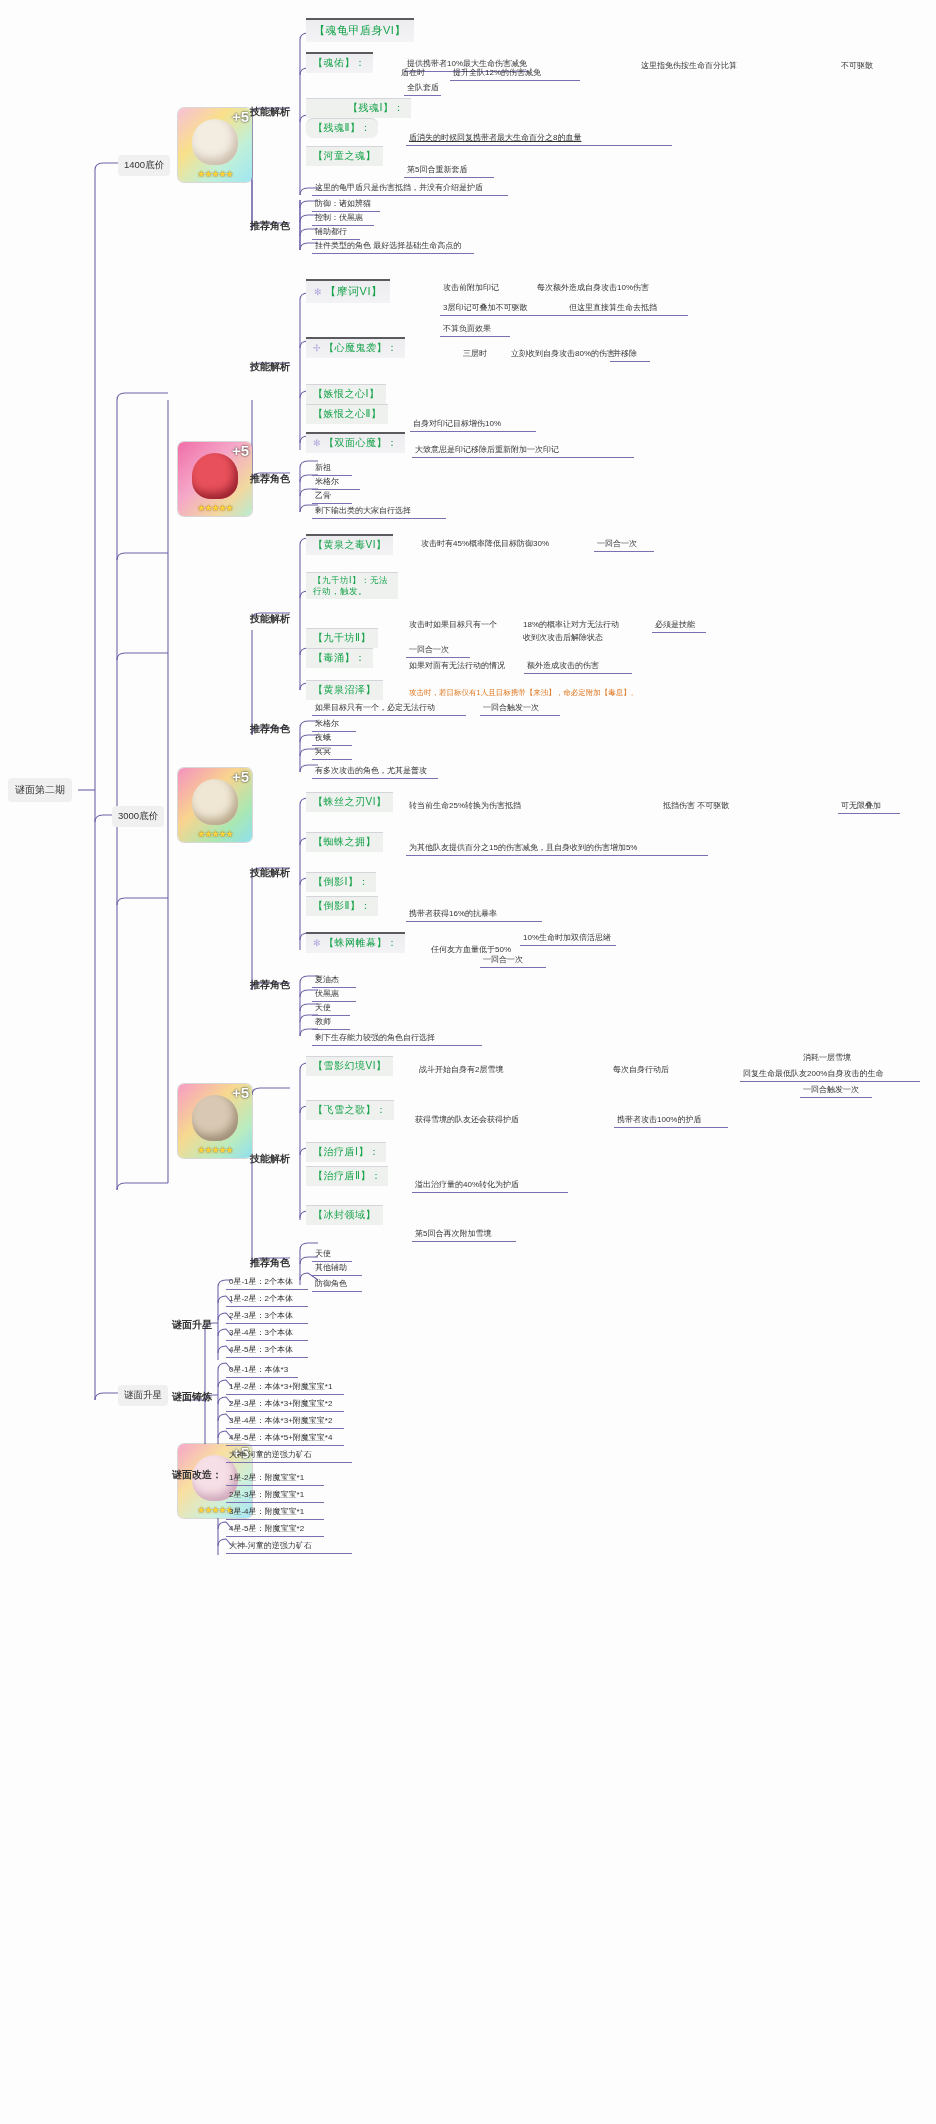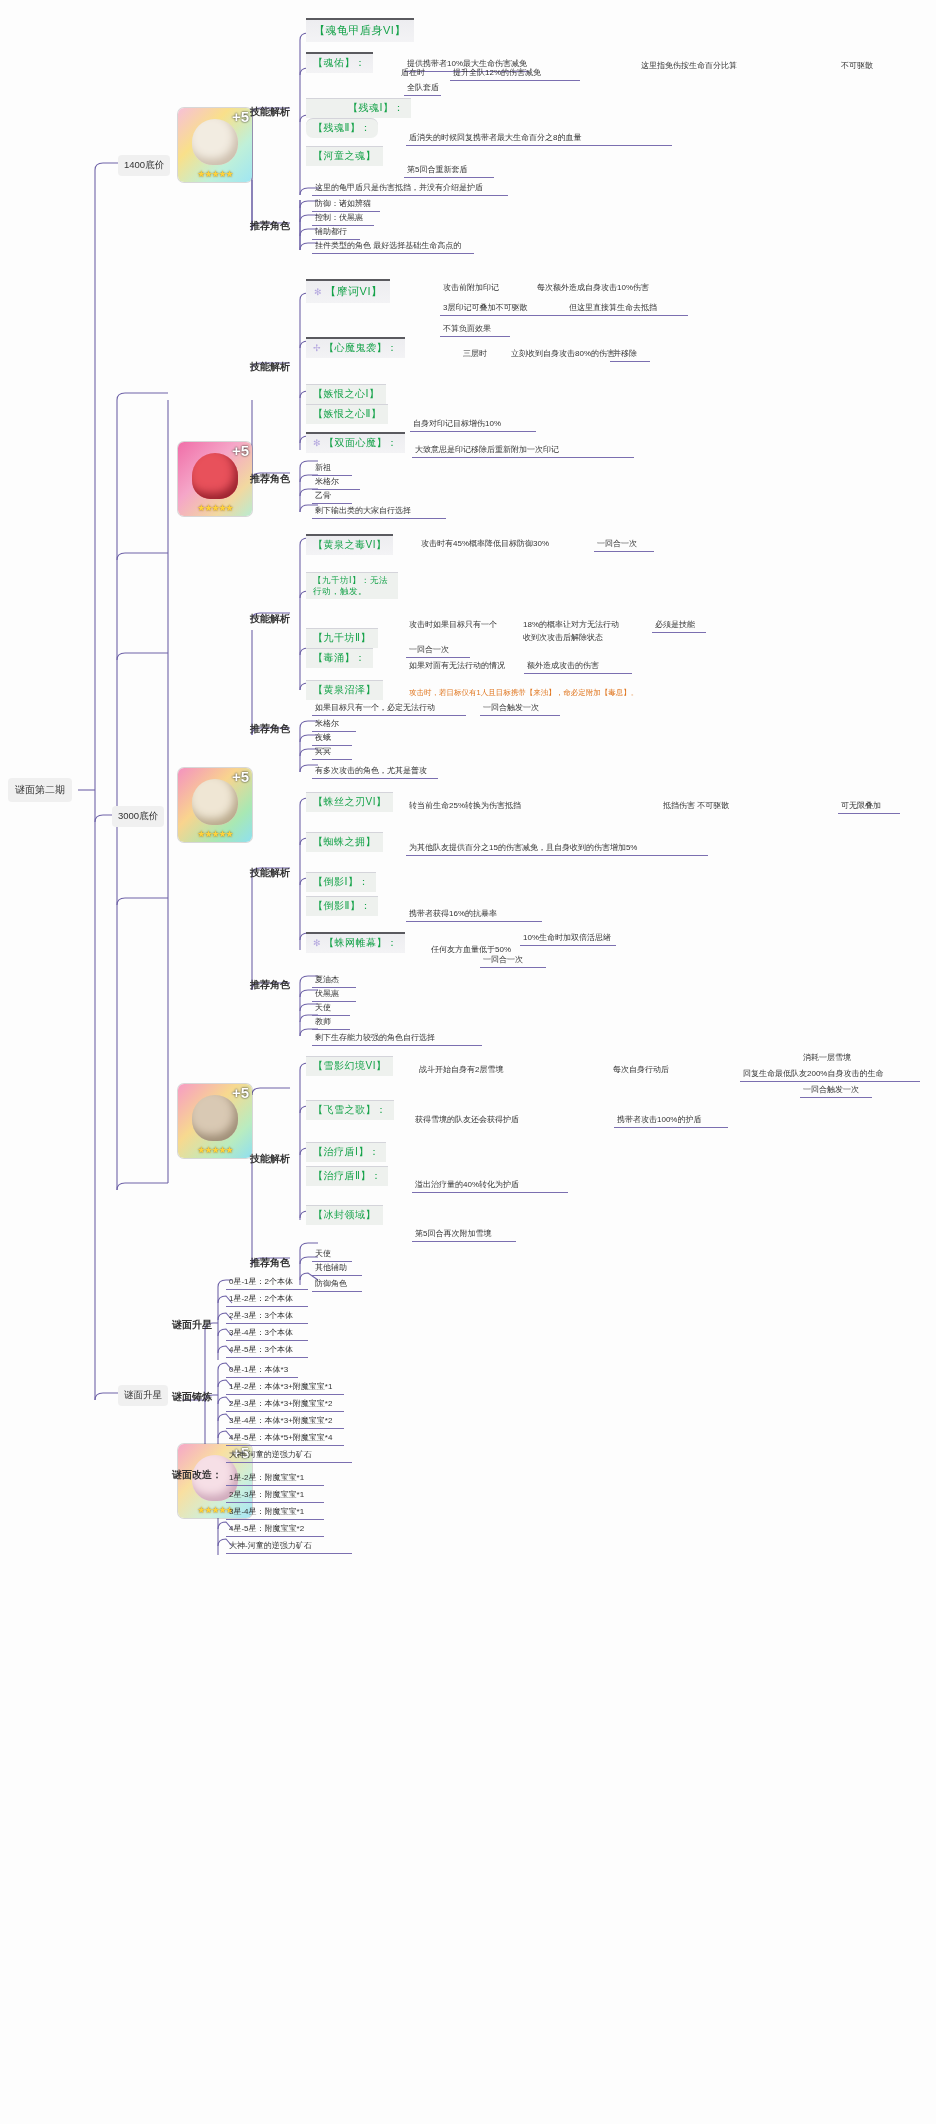--- a/index.html
+++ b/index.html
@@ -244,21 +244,21 @@
   <div class="node leaf" style="left:838px;top:58px;">不可驱散</div>
 
   <div class="node leaf u" style="left:404px;top:80px;">全队套盾</div>
 
   <div class="node skill small" style="left:306px;top:52px;">【魂佑】：</div>
   <div class="node leaf" style="left:398px;top:65px;">盾在时</div>
   <div class="node leaf u" style="left:450px;top:65px;width:130px;">提升全队12%的伤害减免</div>
 
   <div class="node skill small plainbg" style="left:306px;top:98px;padding-left:42px;">【残魂Ⅰ】：</div>
   <div class="node skill small plainbg" style="left:306px;top:118px;border-radius:7px;">【残魂Ⅱ】：</div>
-  <div class="node leaf u" style="left:406px;top:130px;width:266px;">盾消失的时候回复携带者最大生命百分之8的血量</div>
+  <div class="node leaf u" style="left:406px;top:130px;width:266px;text-decoration:underline;">盾消失的时候回复携带者最大生命百分之8的血量</div>
 
   <div class="node skill small plainbg" style="left:306px;top:136px;margin-top:10px;">【河童之魂】</div>
   <div class="node leaf u" style="left:404px;top:162px;width:90px;">第5回合重新套盾</div>
 
   <div class="node leaf u" style="left:312px;top:180px;width:196px;">这里的龟甲盾只是伤害抵挡，并没有介绍是护盾</div>
 
   <div class="node leaf u" style="left:312px;top:196px;width:68px;">防御：诸如辨猫</div>
   <div class="node leaf u" style="left:312px;top:210px;width:62px;">控制：伏黑惠</div>
   <div class="node leaf u" style="left:312px;top:224px;width:48px;">辅助都行</div>
   <div class="node leaf u" style="left:312px;top:238px;width:162px;">挂件类型的角色 最好选择基础生命高点的</div>

